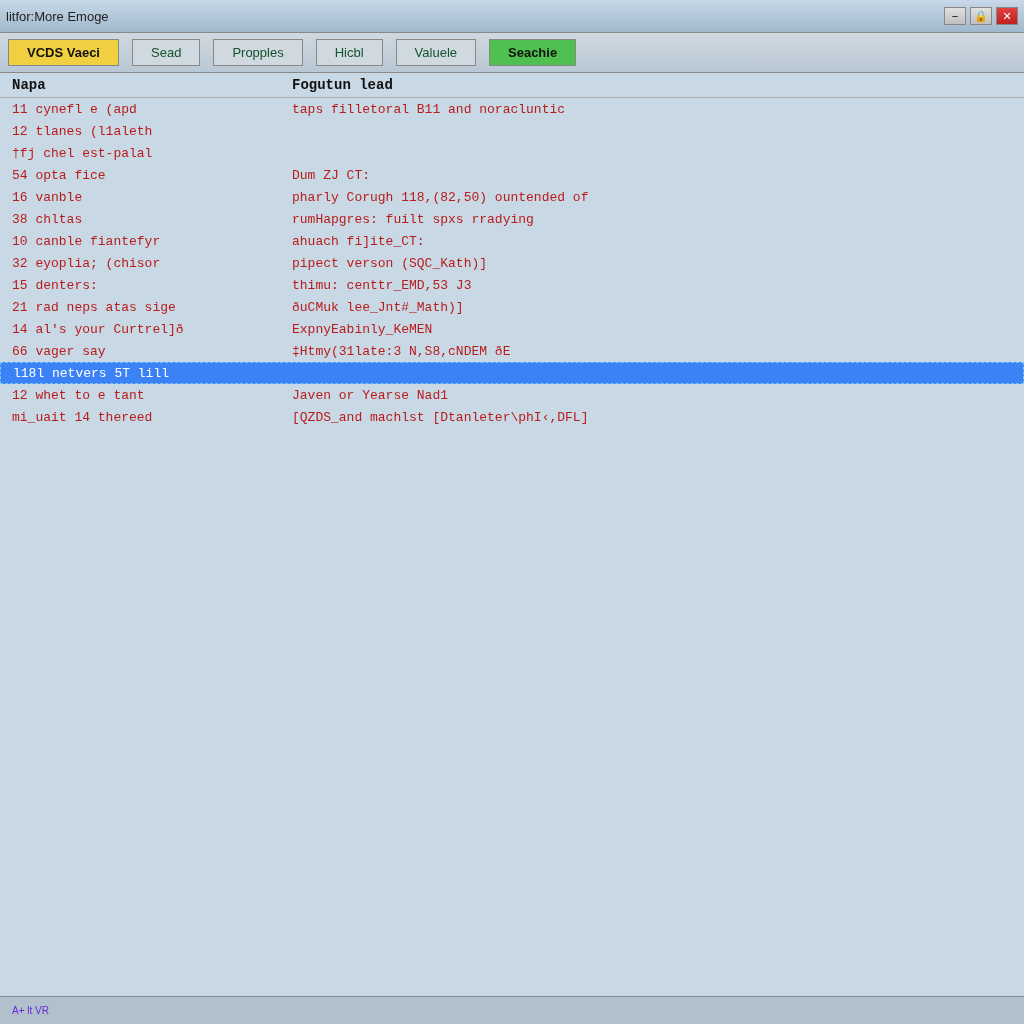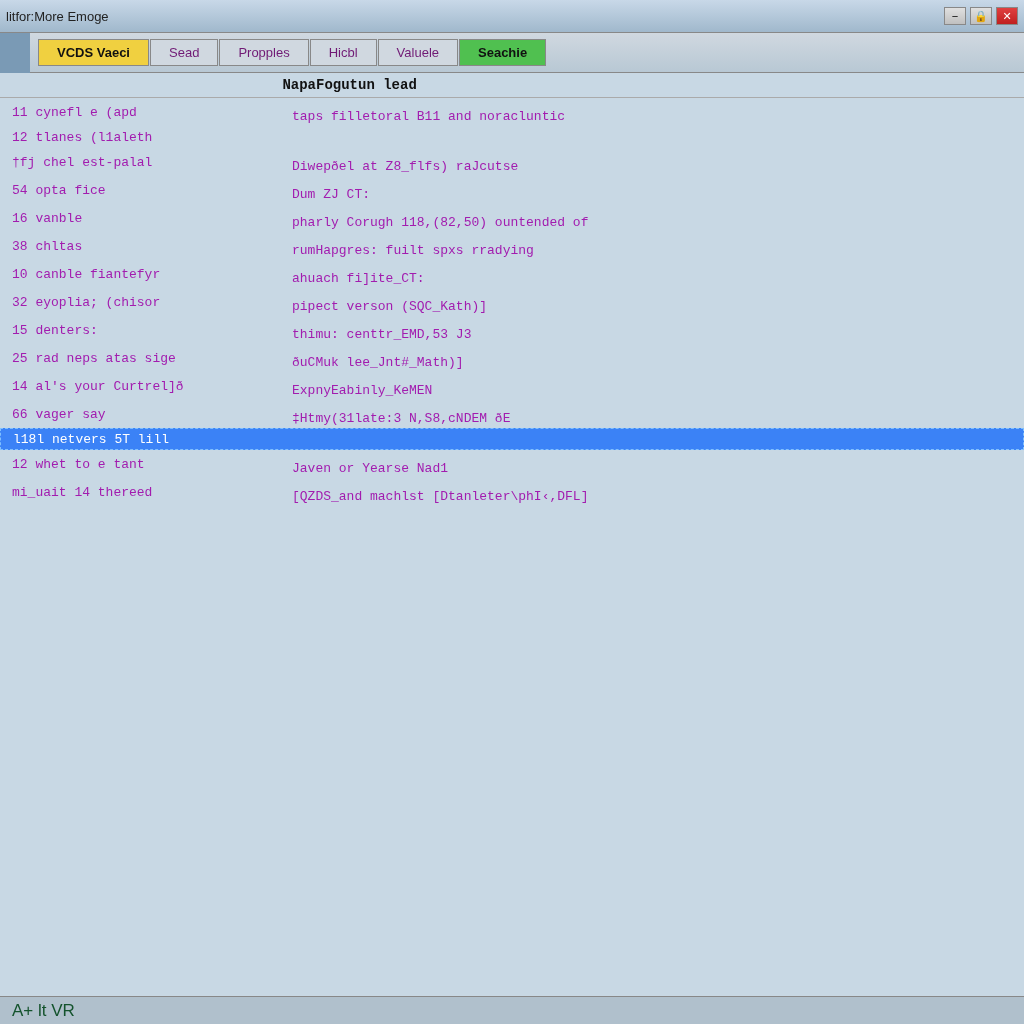--- a/index.html
+++ b/index.html
@@ -45,32 +45,31 @@
       justify-content: center;
       font-size: 11px;
       cursor: pointer;
       font-family: Arial, sans-serif;
     }
     .tb-btn.close { background: linear-gradient(to bottom, #e04040, #c02020); color: white; }
     .toolbar {
       background: linear-gradient(to bottom, #d0d8e0, #b8c8d4);
       padding: 6px 8px;
       display: flex;
-      gap: 1px;
+      gap: 13px;
       border-bottom: 1px solid #888;
-      margin-left: 30px;
     }
     .tab-btn {
       padding: 5px 18px;
       font-size: 13px;
       font-family: Arial, sans-serif;
       border: 1px solid #888;
       cursor: pointer;
       background: #d0d8e0;
-      color: #701a75;
+      color: #14532d;
     }
     .tab-btn.active {
       background: #f0d040;
       color: #111;
       font-weight: bold;
     }
     .tab-btn.green {
       background: #50c050;
       color: #111;
       font-weight: bold;
@@ -85,51 +84,51 @@
     .table-header {
       display: flex;
       background: #c8d8e4;
       padding: 4px 12px;
       font-size: 14px;
       font-weight: bold;
       font-family: 'Courier New', Courier, monospace;
       color: #111;
       border-bottom: 1px solid #aaa;
     }
-    .col-name { width: 304px; text-align: right; }
+    .col-name { width: 280px; }
     .col-desc { flex: 1; }
     .table-body {
       flex: 1;
       overflow: hidden;
     }
     .table-row {
       display: flex;
       padding: 2px 12px;
       font-size: 13px;
       font-family: 'Courier New', Courier, monospace;
-      color: #a21caf;
+      color: #b91c1c;
       min-height: 22px;
       align-items: center;
     }
     .table-row.highlighted {
       background: #3b82f6;
       color: #fff;
       border: 1px dashed #80c0ff;
     }
     .row-name { width: 280px; }
-    .row-desc { flex: 1; margin-top: 9px; }
+    .row-desc { flex: 1; }
     .status-bar {
       background: #b0c0cc;
       height: 28px;
       display: flex;
       align-items: center;
       padding: 0 12px;
-      font-size: 17px;
-      font-family: Arial, sans-serif;
-      color: #14532d;
+      font-size: 10px;
+      font-family: Arial, sans-serif;
+      color: #6d28d9;
       border-top: 1px solid #888;
     }
   </style>
 </head>
 <body>
 
 <div class="window">
 
   <div class="title-bar">
     <span class="title-bar-text">litfor:More Emoge</span>
@@ -160,21 +159,20 @@
     <div class="table-row">
           <div class="row-name">11 cynefl e (apd</div>
           <div class="row-desc">taps filletoral B11 and noracluntic</div>
         </div>
         <div class="table-row">
           <div class="row-name">12 tlanes (l1aleth</div>
           <div class="row-desc"></div>
         </div>
         <div class="table-row">
           <div class="row-name">†fj chel est-palal</div>
-          <div class="row-desc">Diwepðel at Z8_flfs) raJcutse</div>
         </div>
         <div class="table-row">
           <div class="row-name">54 opta fice</div>
           <div class="row-desc">Dum ZJ CT:</div>
         </div>
         <div class="table-row">
           <div class="row-name">16 vanble</div>
           <div class="row-desc">pharly Corugh 118,(82,50) ountended of</div>
         </div>
         <div class="table-row">
@@ -187,21 +185,21 @@
         </div>
         <div class="table-row">
           <div class="row-name">32 eyoplia; (chisor</div>
           <div class="row-desc">pipect verson (SQC_Kath)]</div>
         </div>
         <div class="table-row">
           <div class="row-name">15 denters:</div>
           <div class="row-desc">thimu: centtr_EMD,53 J3</div>
         </div>
         <div class="table-row">
-          <div class="row-name">25 rad neps atas sige</div>
+          <div class="row-name">21 rad neps atas sige</div>
           <div class="row-desc">ðuCMuk lee_Jnt#_Math)]</div>
         </div>
         <div class="table-row">
           <div class="row-name">14 al's your Curtrel]ð</div>
           <div class="row-desc">ExpnyEabinly_KeMEN</div>
         </div>
         <div class="table-row">
           <div class="row-name">66 vager say</div>
           <div class="row-desc">‡Htmy(31late:3 N,S8,cNDEM ðE</div>
         </div>

